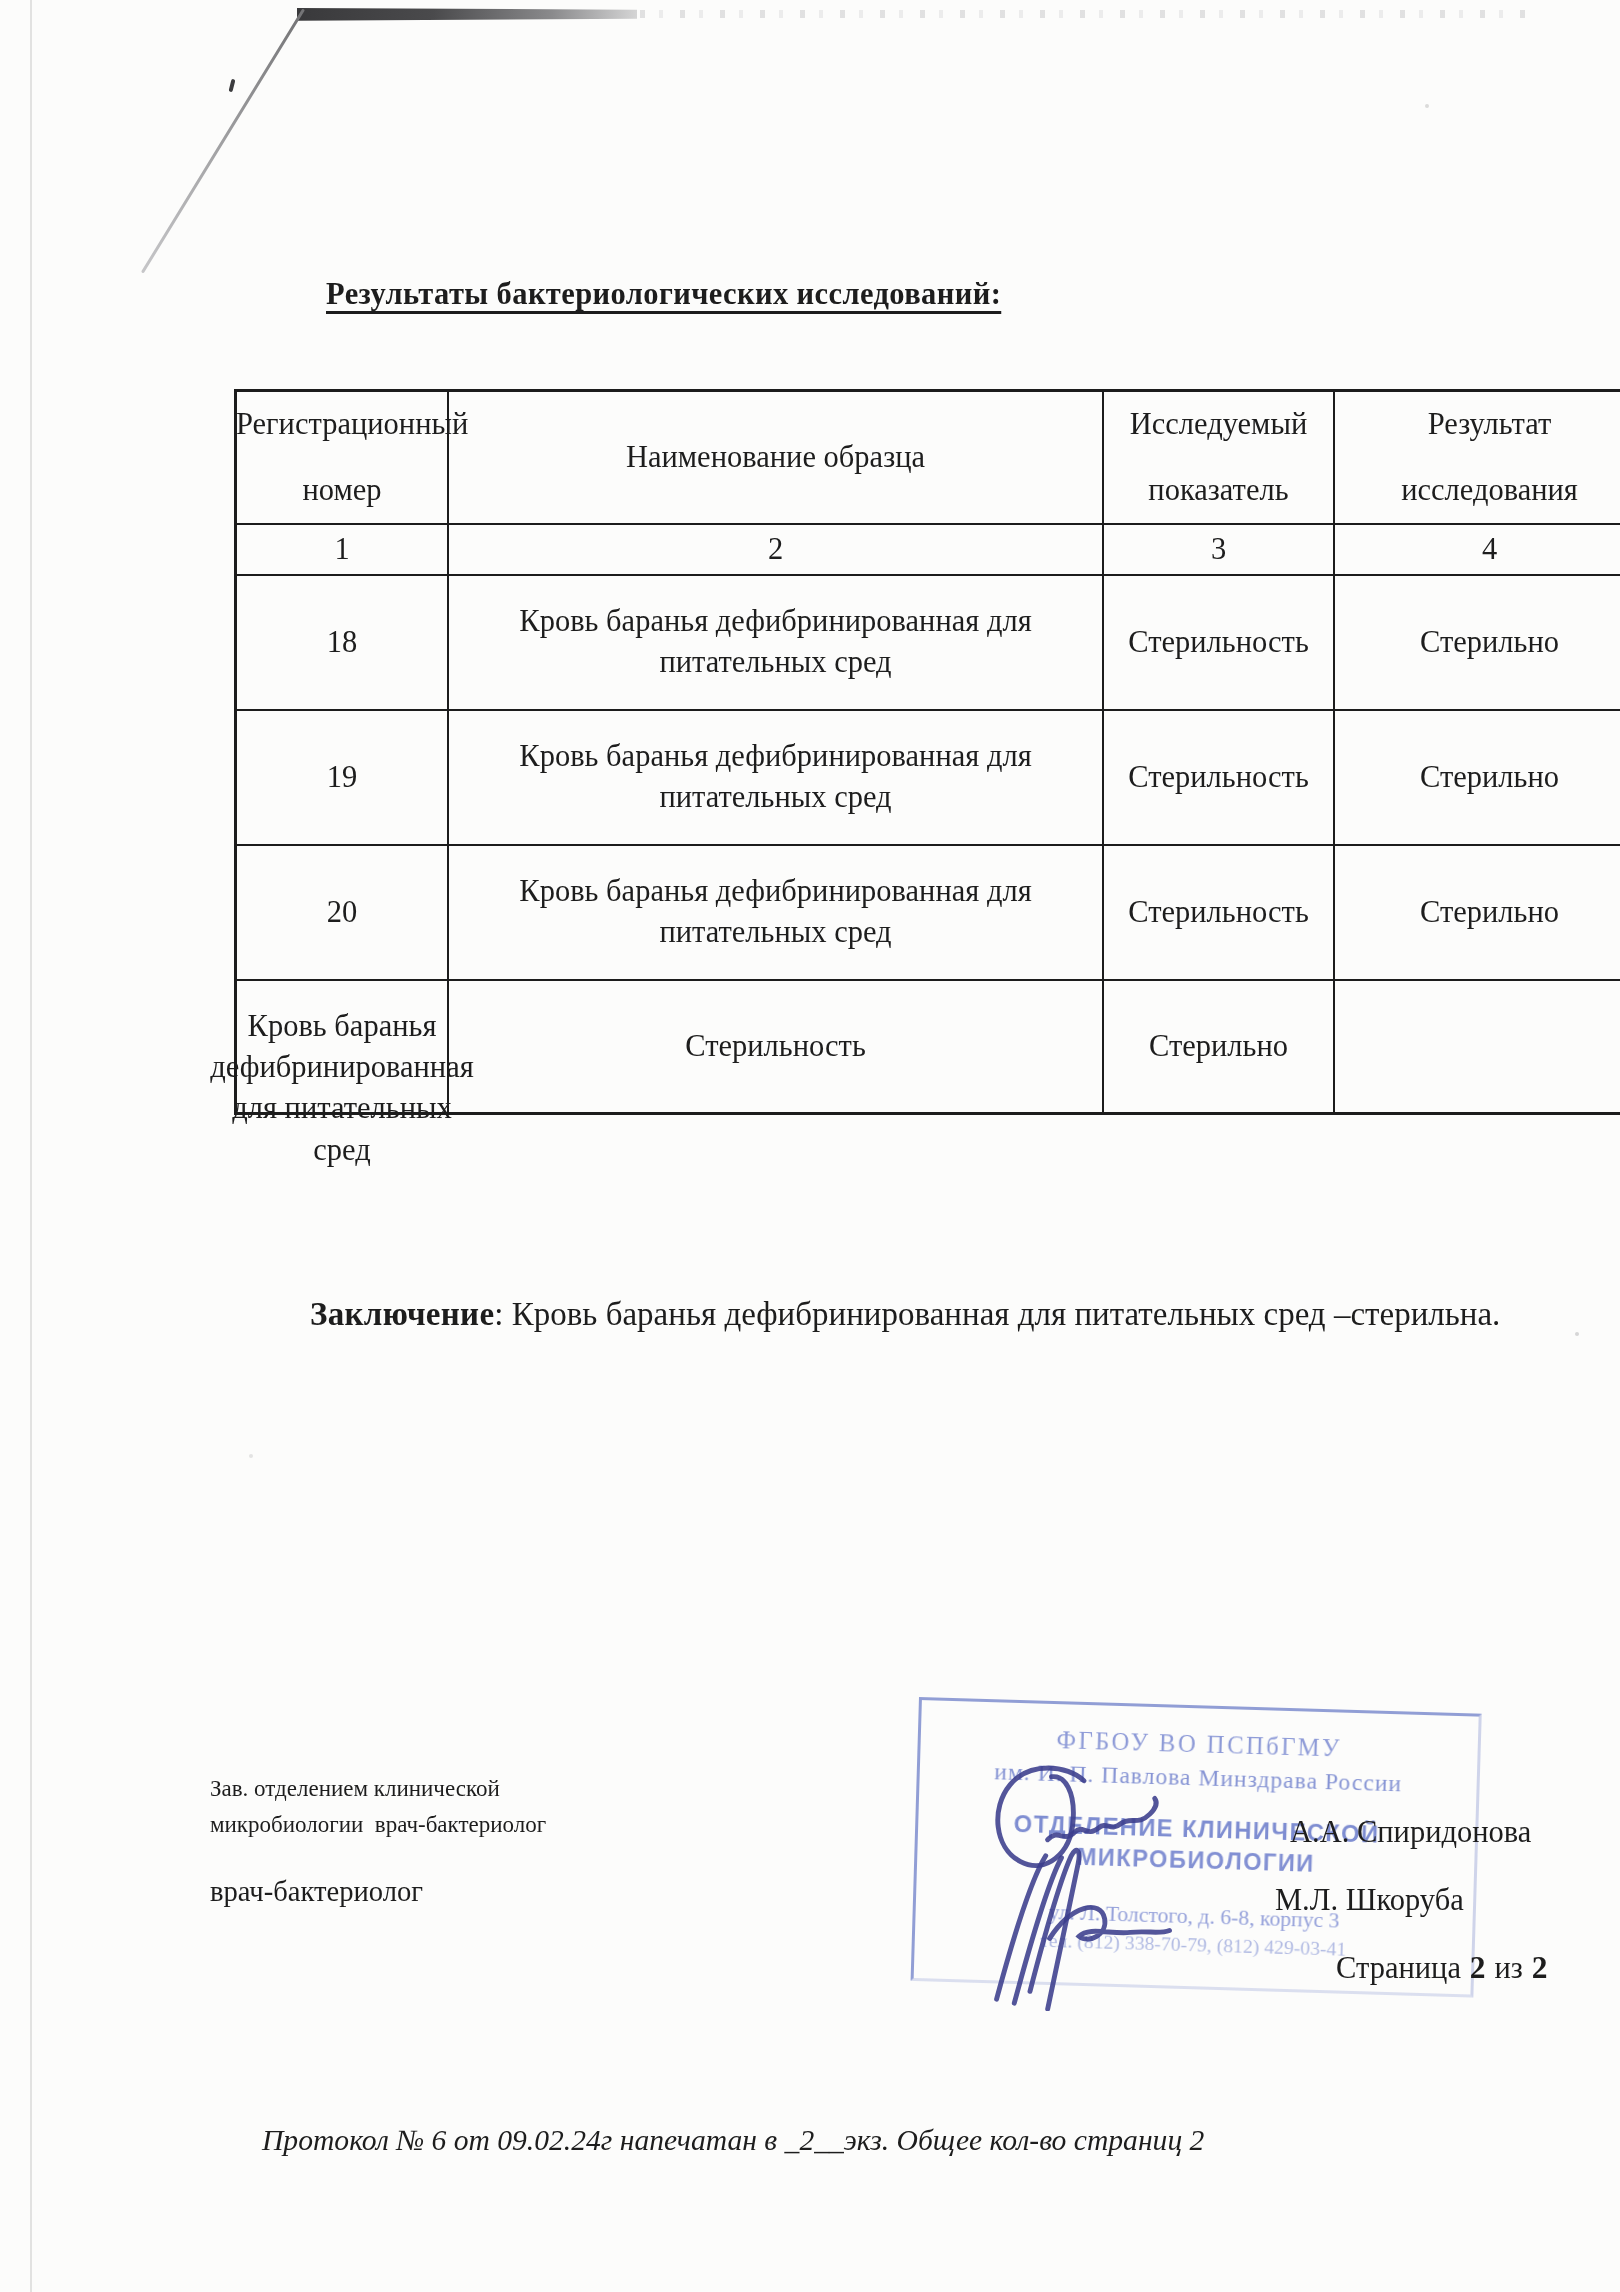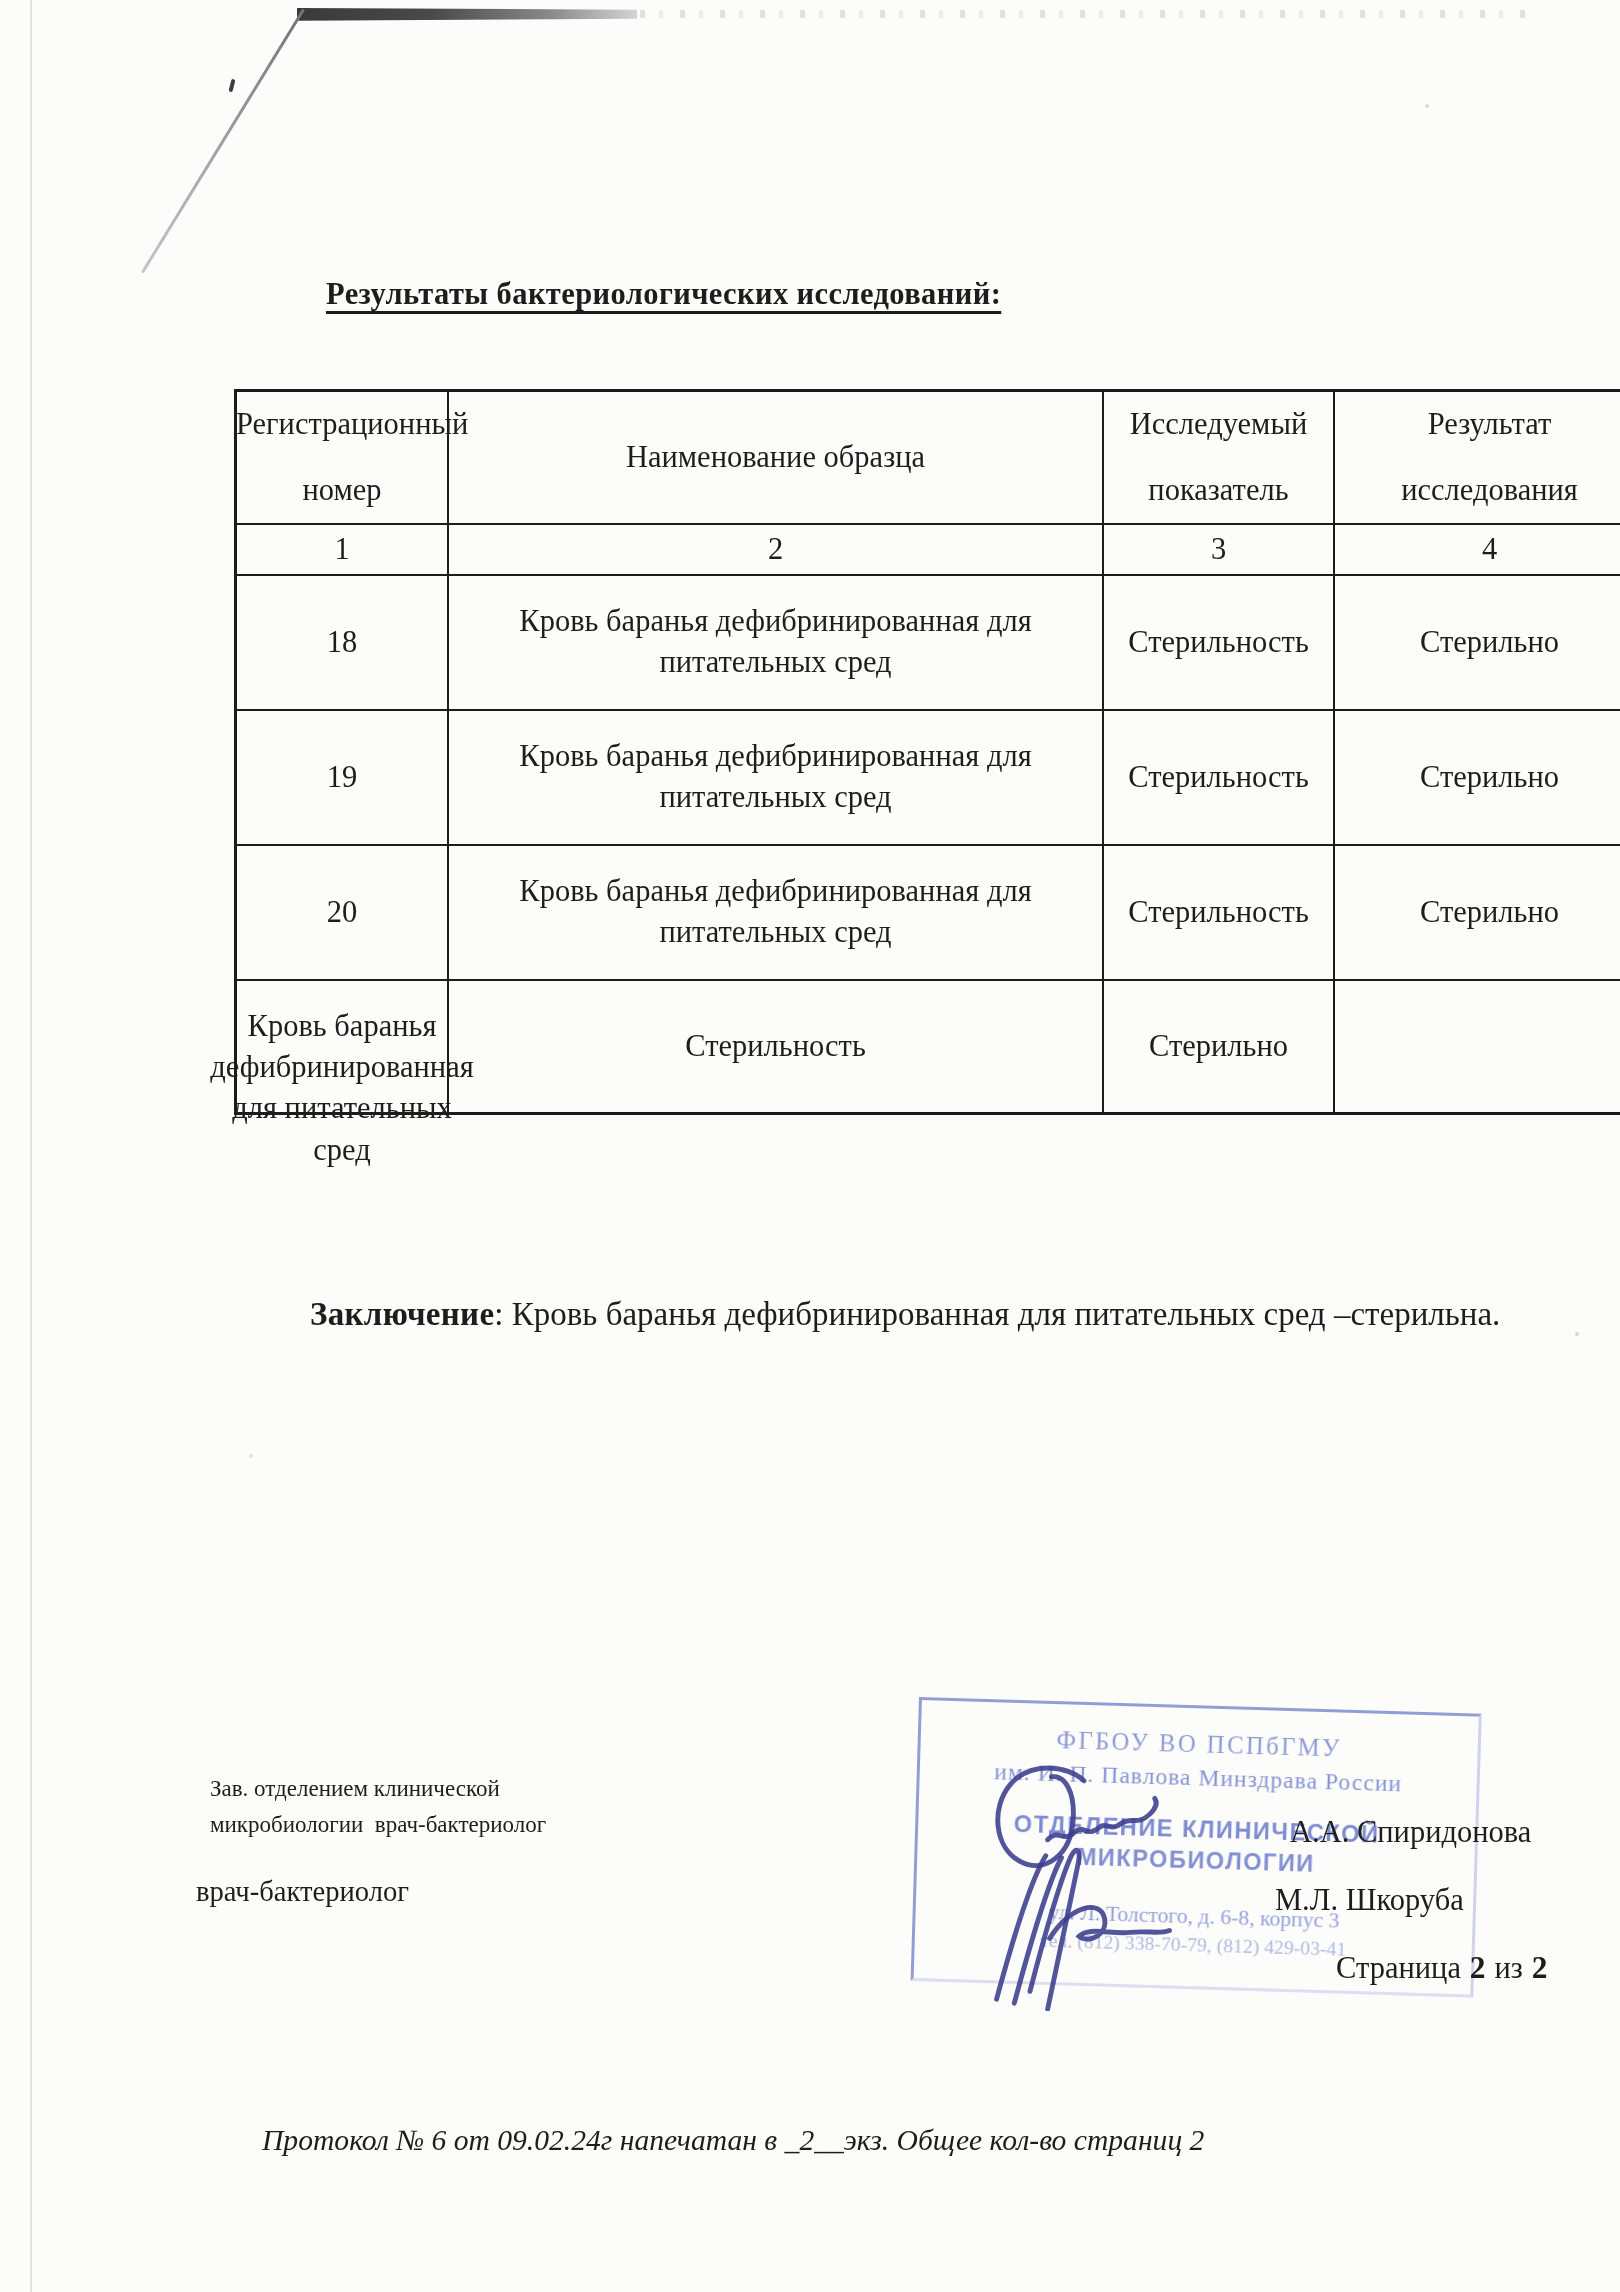--- a/index.html
+++ b/index.html
@@ -36,21 +36,21 @@
   .hdr .w210{display:inline-block;max-width:212px;}
   .hdr .w230{display:inline-block;max-width:236px;}
   .name-cell{align-items:flex-start;padding-top:25px;}
 
   
   .conclusion{position:absolute;left:310px;top:1296px;font-size:33px;}
   .conclusion b{letter-spacing:0.3px;}
 
   
   .sig-titles{position:absolute;left:210px;top:1771px;font-size:23px;line-height:1.55;white-space:pre-wrap;}
-  .sig-title-3{position:absolute;left:196px;top:1876px;font-size:28.6px;}
+  .sig-title-3{position:absolute;left:210px;top:1876px;font-size:28.6px;}
   .sig-name-1{position:absolute;left:1277px;top:1815px;font-size:30.5px;margin-left:13px;}
   .sig-name-2{position:absolute;left:1275px;top:1883px;font-size:30.5px;}
 
   
   .stamp{position:absolute;left:919px;top:1697px;width:563px;height:284px;
     transform:rotate(1.7deg);transform-origin:0 0;
     border:3px solid rgba(104,122,198,.72);
     border-bottom-color:rgba(104,122,198,.22);
     border-right-color:rgba(104,122,198,.30);
     box-sizing:border-box;text-align:center;filter:blur(0.3px);}

